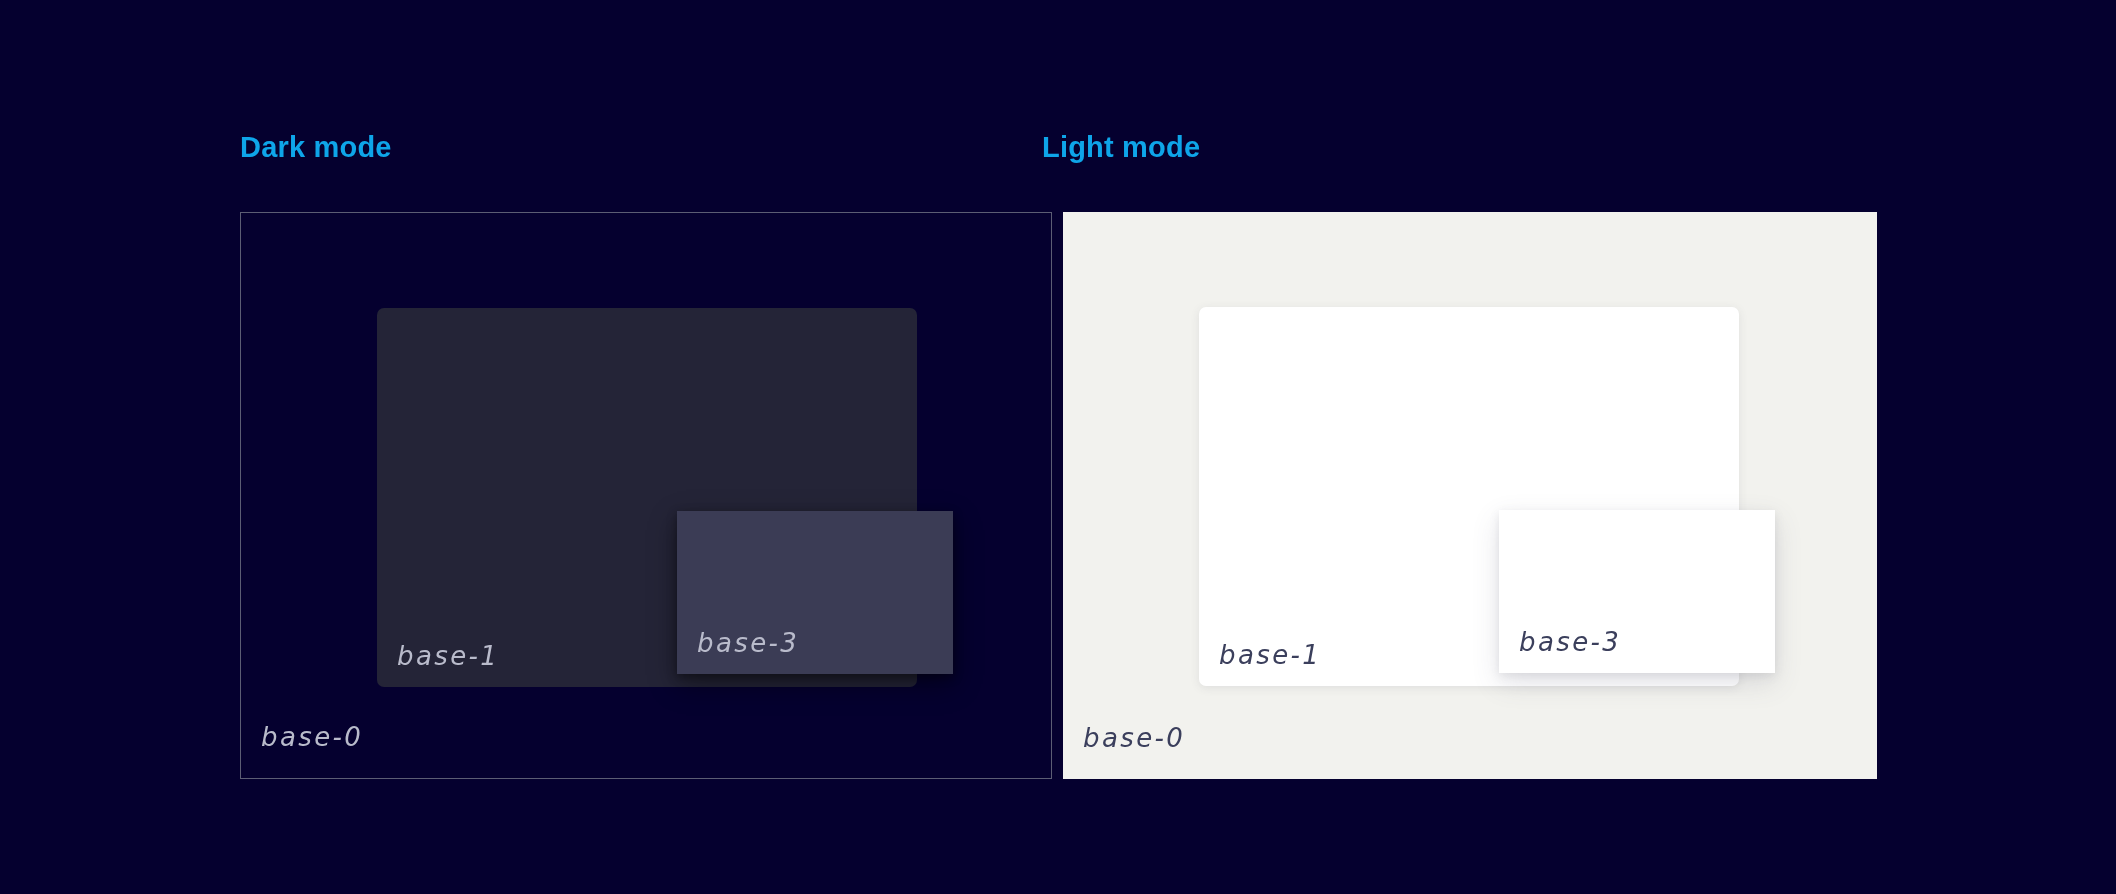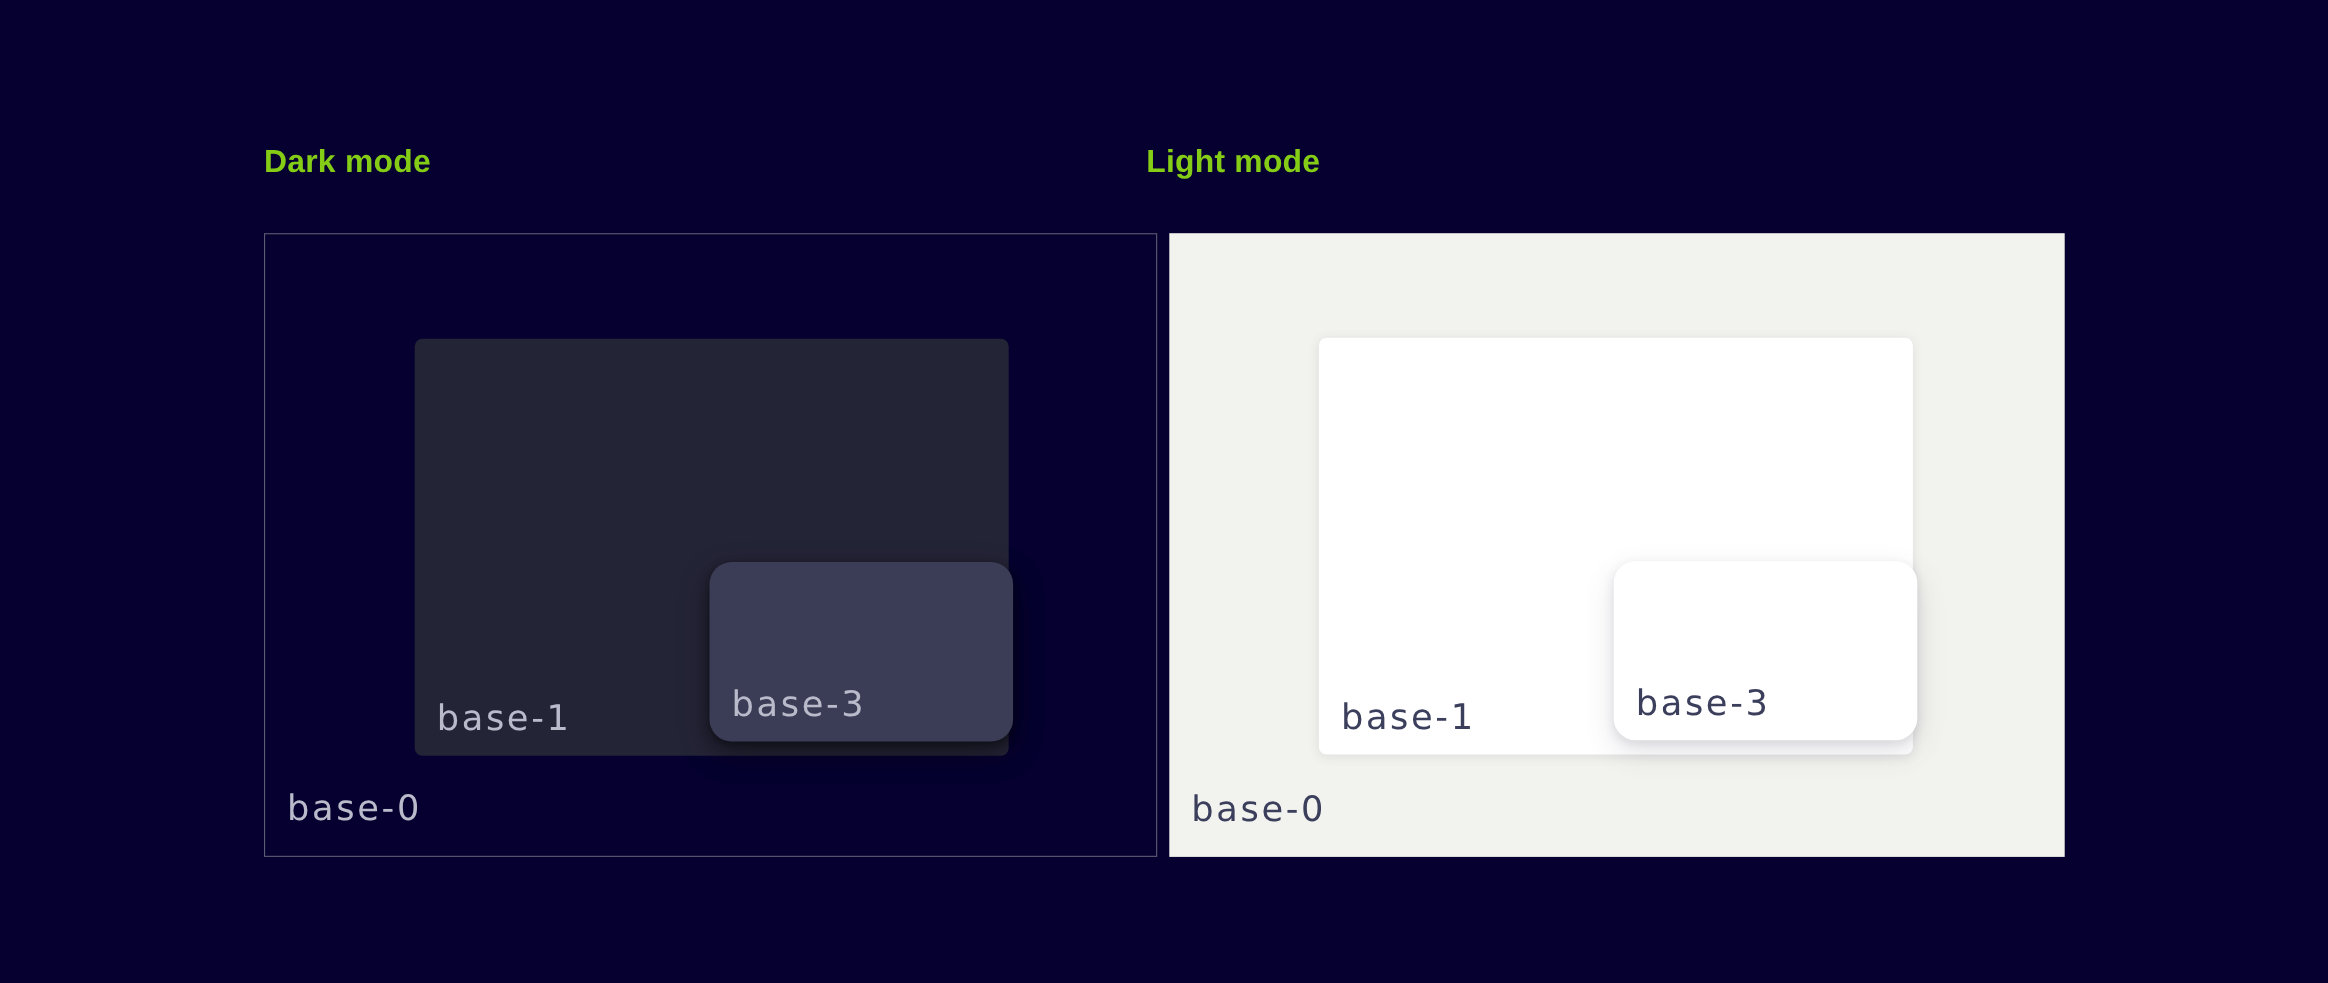--- a/index.html
+++ b/index.html
@@ -21,36 +21,37 @@
     height: 894px;
   }
 
   
   .mode-heading {
     position: absolute;
     font-family: "Liberation Sans", sans-serif;
     font-size: 29px;
     font-weight: 700;
     letter-spacing: 0.2px;
-    color: #84cc16;
+    color: #0ea5e9;
     white-space: nowrap;
     line-height: 1;
   }
   #heading-dark  { left: 240px;  top: 133px; }
   #heading-light { left: 1042px; top: 133px; }
 
   
   .swatch-label {
     position: absolute;
     font-family: "DejaVu Sans", sans-serif;
-    font-size: 32px;
+    font-size: 26px;
     font-weight: 400;
     letter-spacing: 2.4px;
     line-height: 1;
     white-space: nowrap;
+    font-style: italic;
   }
 
   
   .panel {
     position: absolute;
     box-sizing: border-box;
   }
 
   #panel-dark {
     left: 240px;
@@ -89,21 +90,22 @@
     width: 540px;
     height: 379px;
     background: #ffffff;
     box-shadow: 0 2px 10px rgba(60, 60, 80, 0.10);
   }
 
   
   .card-3 {
     position: absolute;
     box-sizing: border-box;
-    border-radius: 20px;
+    border-radius: 0;
+    margin-left: 32px;
   }
   #card3-dark {
     left: 268px;
     top: 203px;
     width: 276px;
     height: 163px;
     background: #3b3c55;
     box-shadow: 0 10px 26px rgba(0, 0, 0, 0.42),
                 0 3px 9px rgba(0, 0, 0, 0.34);
   }

